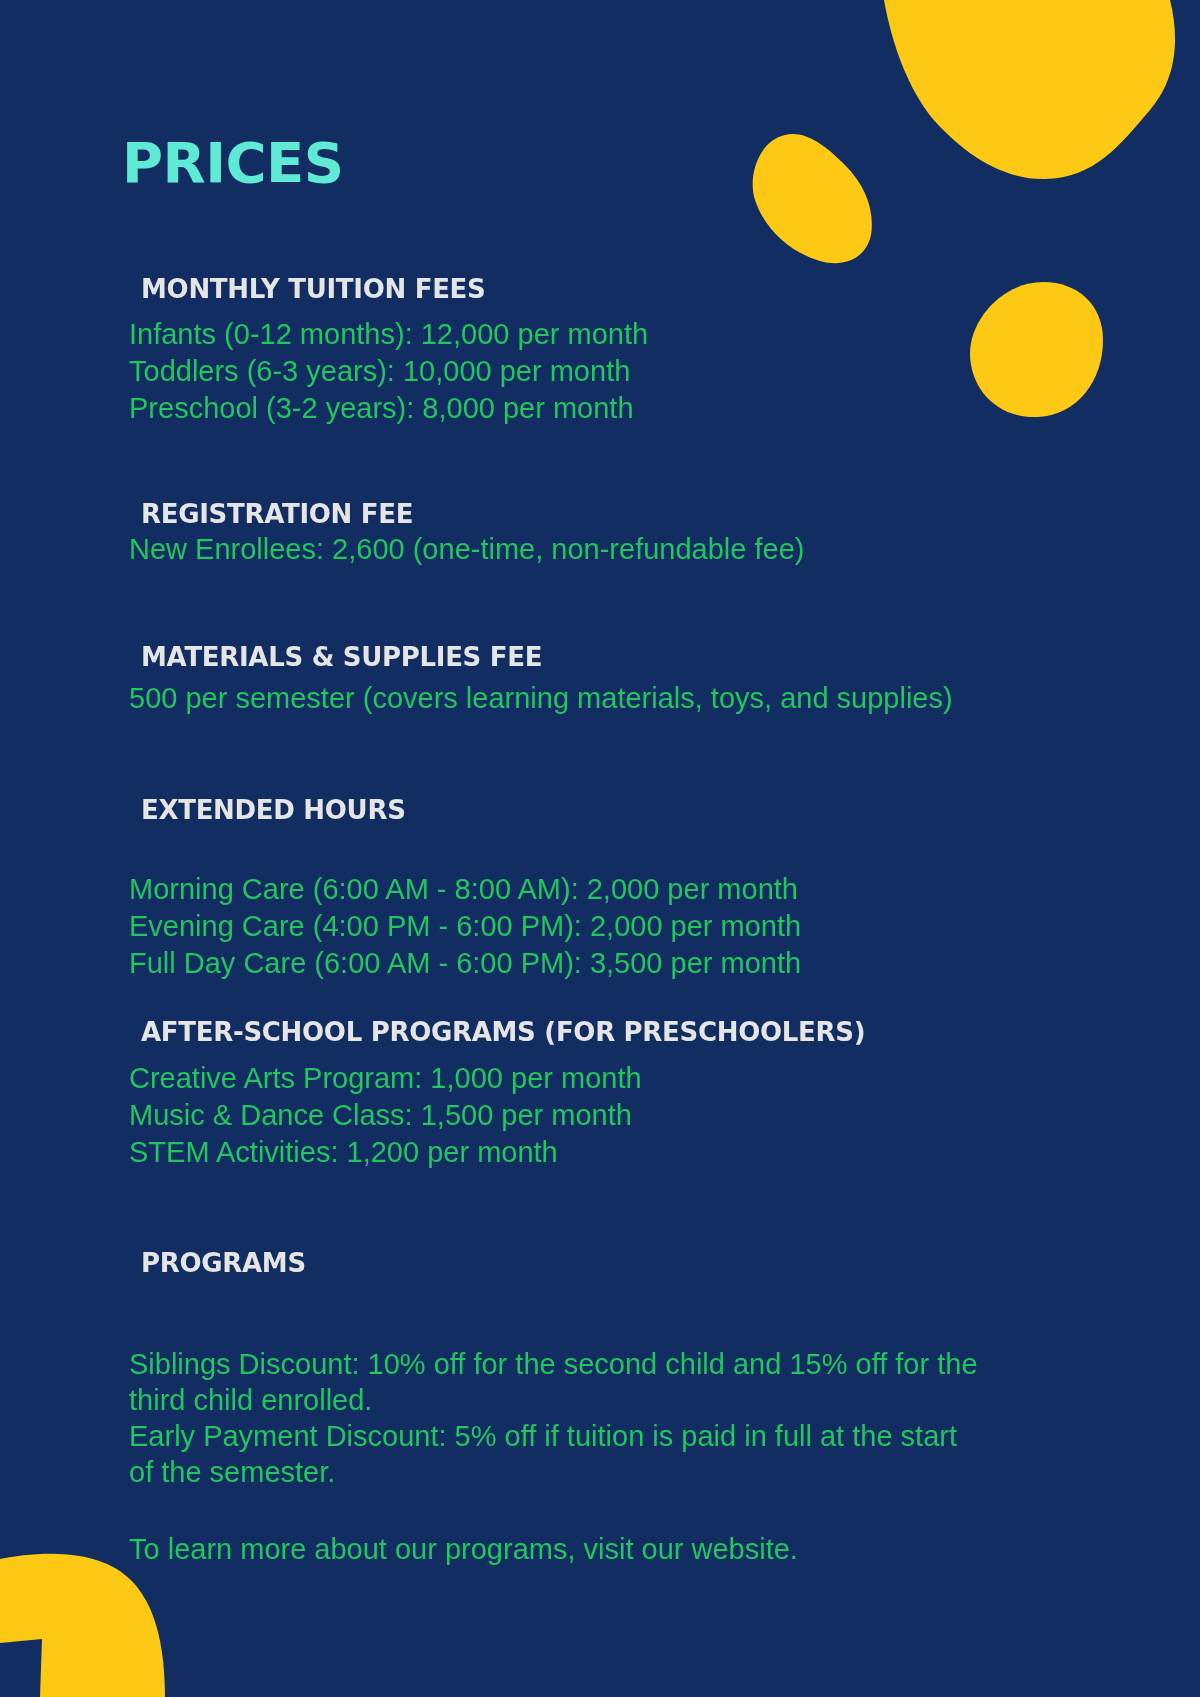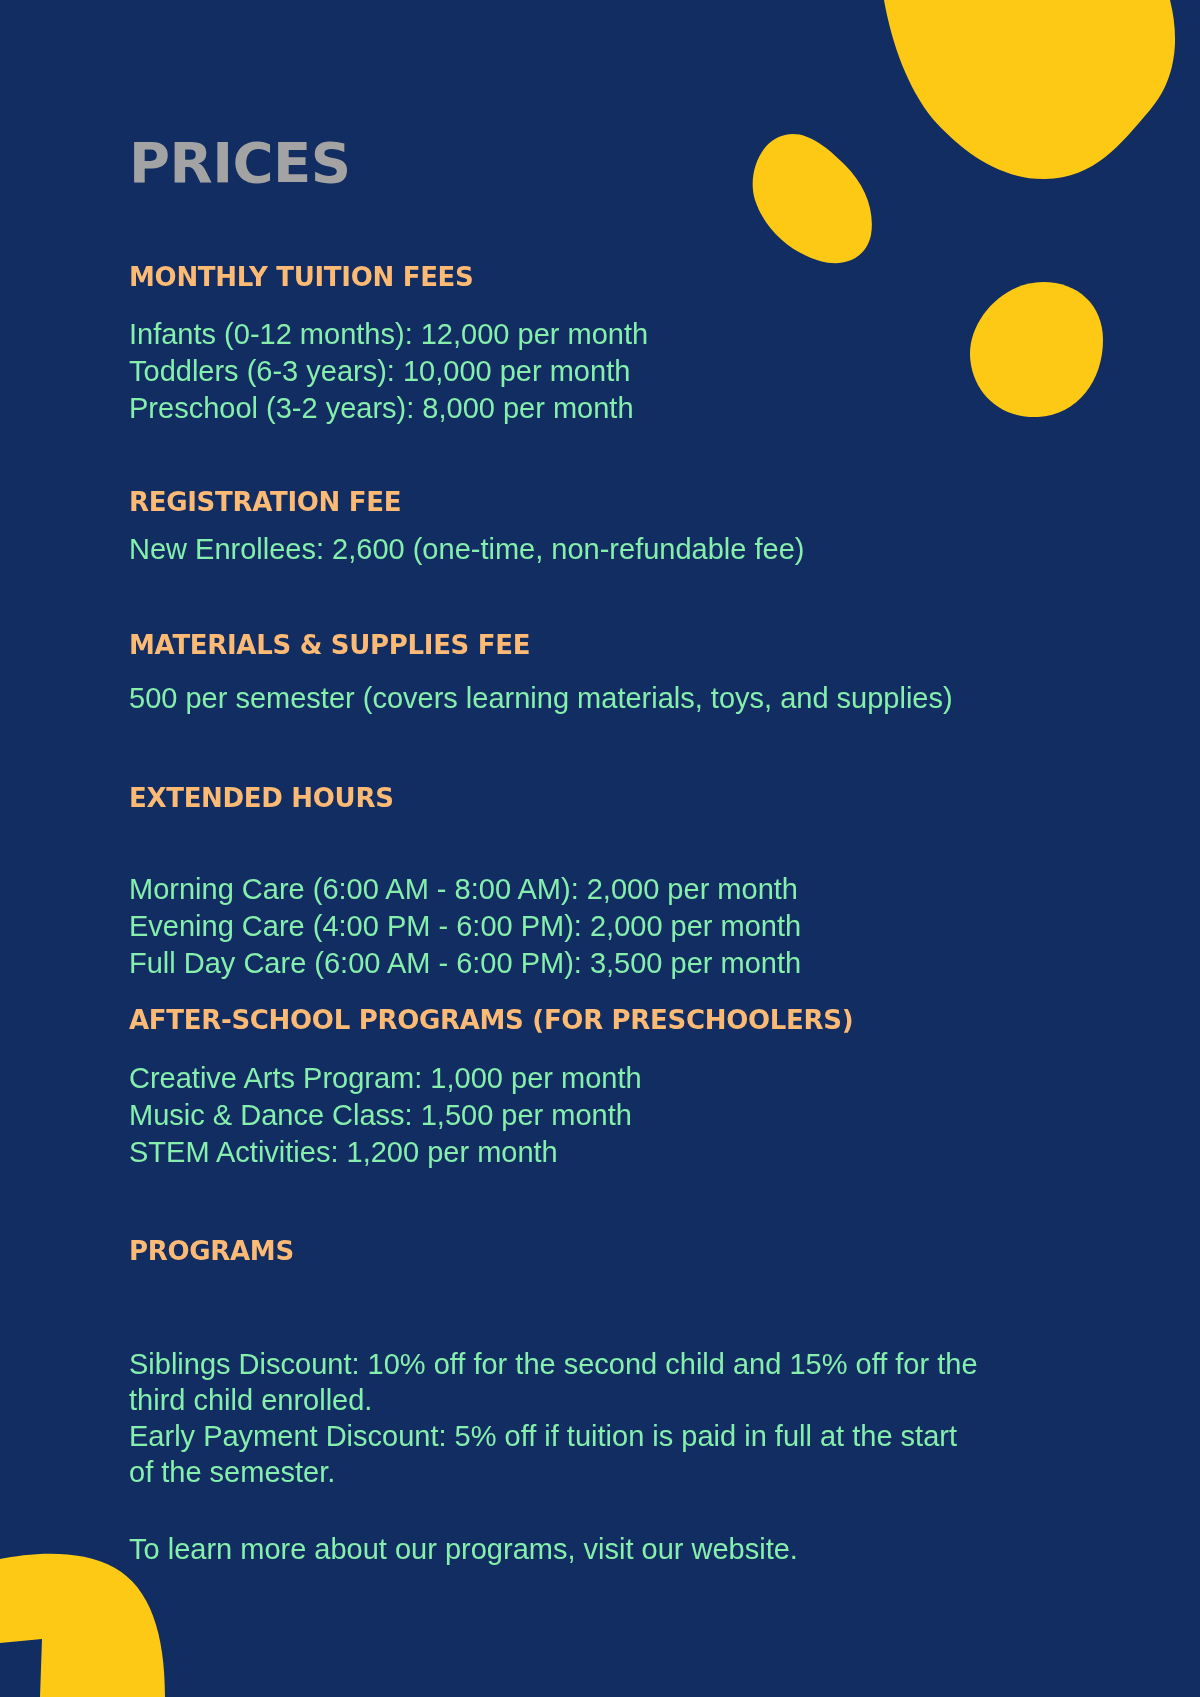--- a/index.html
+++ b/index.html
@@ -4,35 +4,35 @@
   <style>
     html, body { margin: 0; padding: 0; }
     body {
       width: 1200px; height: 1697px;
       background: #112d62;
       position: relative; overflow: hidden;
       font-family: "Liberation Sans", sans-serif;
     }
     .blob { position: absolute; display: block; }
     .title {
-      position: absolute; left: 129px; top: 128px; margin: 0;
+      position: absolute; left: 122px; top: 128px; margin: 0;
       font-family: "DejaVu Sans", sans-serif; font-weight: bold;
-      font-size: 56px; color: #a3a3a3; letter-spacing: -0.5px;
+      font-size: 56px; color: #5eead4; letter-spacing: -0.5px;
       line-height: 70px;
     }
     .heading {
-      position: absolute; left: 129px; margin: 0;
+      position: absolute; left: 129px; margin: 12px;
       font-family: "DejaVu Sans", sans-serif; font-weight: bold;
-      font-size: 26px; color: #fdba74; letter-spacing: -0.3px;
+      font-size: 26px; color: #e5e5e5; letter-spacing: -0.3px;
       line-height: 34px; white-space: nowrap;
     }
     .body-text {
       position: absolute; left: 129px; margin: 0;
       font-family: "Liberation Sans", sans-serif;
-      font-size: 29px; color: #86efac; line-height: 37px;
+      font-size: 29px; color: #22c55e; line-height: 37px;
       white-space: nowrap;
     }
     .body-text.wrap { white-space: normal; width: 850px; line-height: 36px; margin-top: 44px; }
     .line { display: block; }
   </style>
 </head>
 <body>
 
 <svg class="blob" style="left:880px;top:0;" width="300" height="185" viewBox="0 0 300 185">
   <path d="M4,0 L290,0 C300,40 296,80 270,110 C240,145 215,178 165,179 C120,180 80,150 52,118 C28,88 12,45 4,0 Z" fill="#fdc915"></path>

